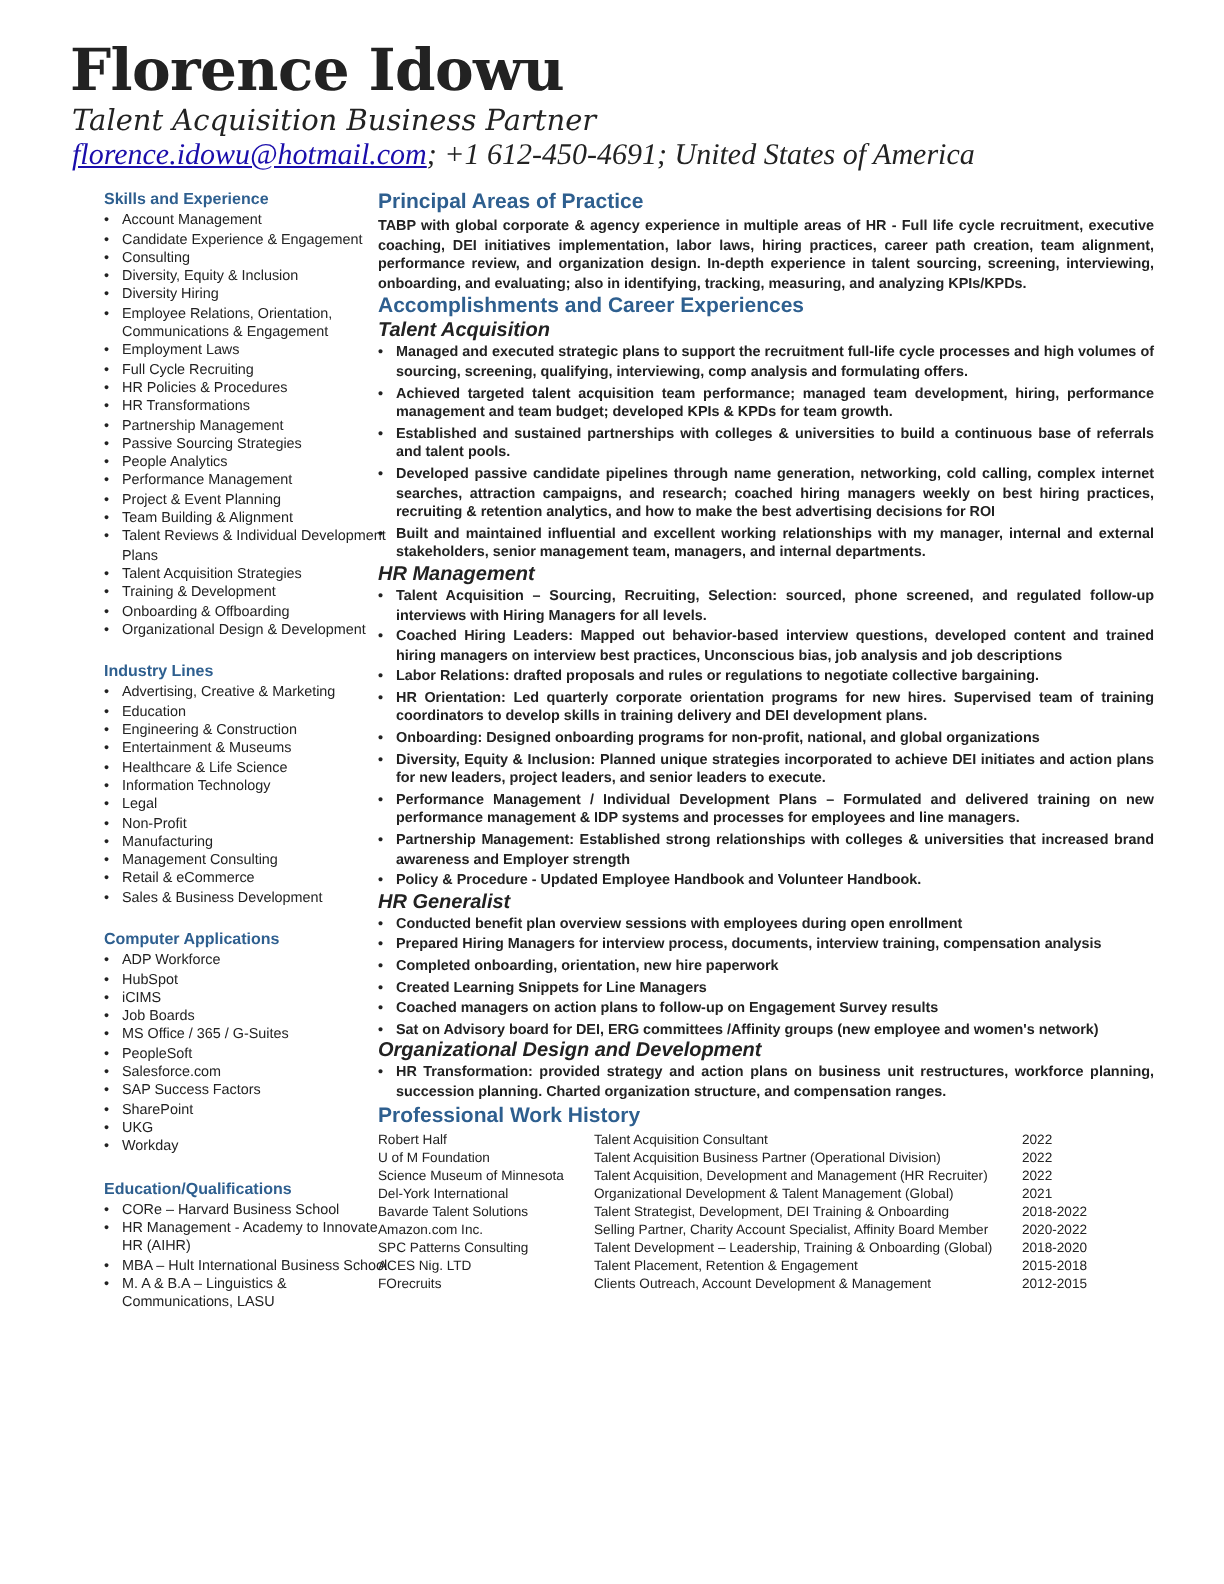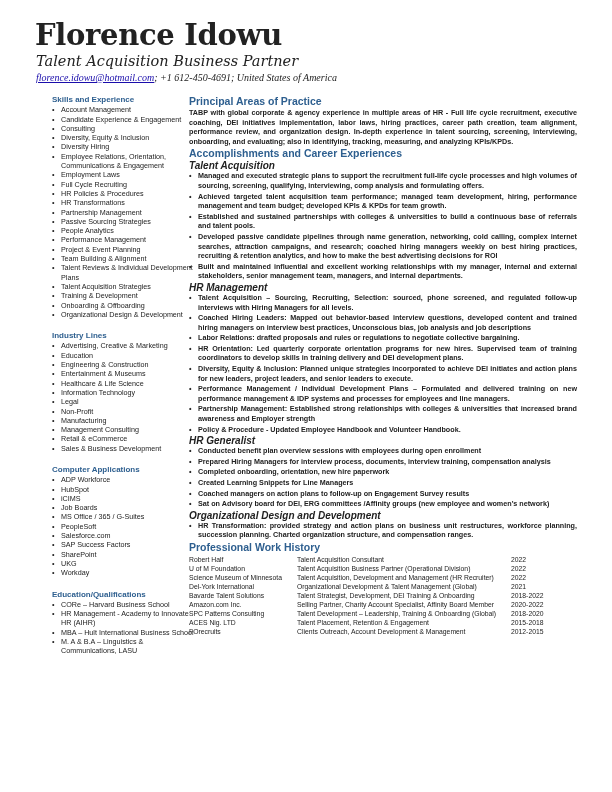--- a/index.html
+++ b/index.html
@@ -1,20 +1,20 @@
 <!DOCTYPE html>
 <html><head>
 <meta charset="utf-8">
 <style>
   html, body { margin:0; padding:0; background:#ffffff; }
   body { width:612px; height:792px; position:relative; overflow:hidden; font-family:"Liberation Sans", sans-serif; color:#111; }
   .page { position:absolute; left:0; top:0; width:545px; height:792px; background:#fff; }
   .name { position:absolute; left:35px; top:18px; font-family:"DejaVu Serif", serif; font-weight:bold; font-size:29px; letter-spacing:-0.3px; color:#222; line-height:34px; }
   .title { position:absolute; left:36px; top:52px; font-family:"DejaVu Serif", serif; font-style:italic; font-size:14.5px; color:#222; line-height:18px; }
-  .contact { position:absolute; left:36px; top:72px; font-family:"Liberation Serif", serif; font-style:italic; font-size:10px; color:#222; line-height:12px; }
+  .contact { position:absolute; left:36px; top:72px; font-family:"Liberation Serif", serif; font-style:italic; font-size:15px; color:#222; line-height:12px; }
   .contact a { color:#1a0dab; text-decoration:underline; }
 
   .sidebar { position:absolute; left:52px; top:95px; width:148px; font-size:7.2px; line-height:9.3px; }
   .sb-head { color:#2e5f8f; font-weight:bold; font-size:8px; margin:0 0 1px 0; }
   .sb-section { margin-bottom:12px; }
   .sb-list { list-style:none; margin:0; padding:0; }
   .sb-list li { position:relative; padding-left:9px; color:#222; }
   .sb-list li::before { content:"•"; position:absolute; left:0; top:0; color:#222; }
 
   .main { position:absolute; left:189px; top:95px; width:388px; font-size:7.2px; line-height:9.6px; font-weight:bold; color:#222; }
@@ -123,20 +123,21 @@
           <li>Established and sustained partnerships with colleges &amp; universities to build a continuous base of referrals and talent pools.</li>
           <li>Developed passive candidate pipelines through name generation, networking, cold calling, complex internet searches, attraction campaigns, and research; coached hiring managers weekly on best hiring practices, recruiting &amp; retention analytics, and how to make the best advertising decisions for ROI</li>
           <li>Built and maintained influential and excellent working relationships with my manager, internal and external stakeholders, senior management team, managers, and internal departments.</li>
         </ul>
         <div class="sub">HR Management</div>
         <ul class="mlist">
           <li>Talent Acquisition – Sourcing, Recruiting, Selection: sourced, phone screened, and regulated follow-up interviews with Hiring Managers for all levels.</li>
           <li>Coached Hiring Leaders: Mapped out behavior-based interview questions, developed content and trained hiring managers on interview best practices, Unconscious bias, job analysis and job descriptions</li>
           <li>Labor Relations: drafted proposals and rules or regulations to negotiate collective bargaining.</li>
           <li>HR Orientation: Led quarterly corporate orientation programs for new hires. Supervised team of training coordinators to develop skills in training delivery and DEI development plans.</li>
+          <li>Onboarding: Designed onboarding programs for non-profit, national, and global organizations</li>
           <li>Diversity, Equity &amp; Inclusion: Planned unique strategies incorporated to achieve DEI initiates and action plans for new leaders, project leaders, and senior leaders to execute.</li>
           <li>Performance Management / Individual Development Plans – Formulated and delivered training on new performance management &amp; IDP systems and processes for employees and line managers.</li>
           <li>Partnership Management: Established strong relationships with colleges &amp; universities that increased brand awareness and Employer strength</li>
           <li>Policy &amp; Procedure - Updated Employee Handbook and Volunteer Handbook.</li>
         </ul>
         <div class="sub">HR Generalist</div>
         <ul class="mlist">
           <li>Conducted benefit plan overview sessions with employees during open enrollment</li>
           <li>Prepared Hiring Managers for interview process, documents, interview training, compensation analysis</li>
           <li>Completed onboarding, orientation, new hire paperwork</li>

